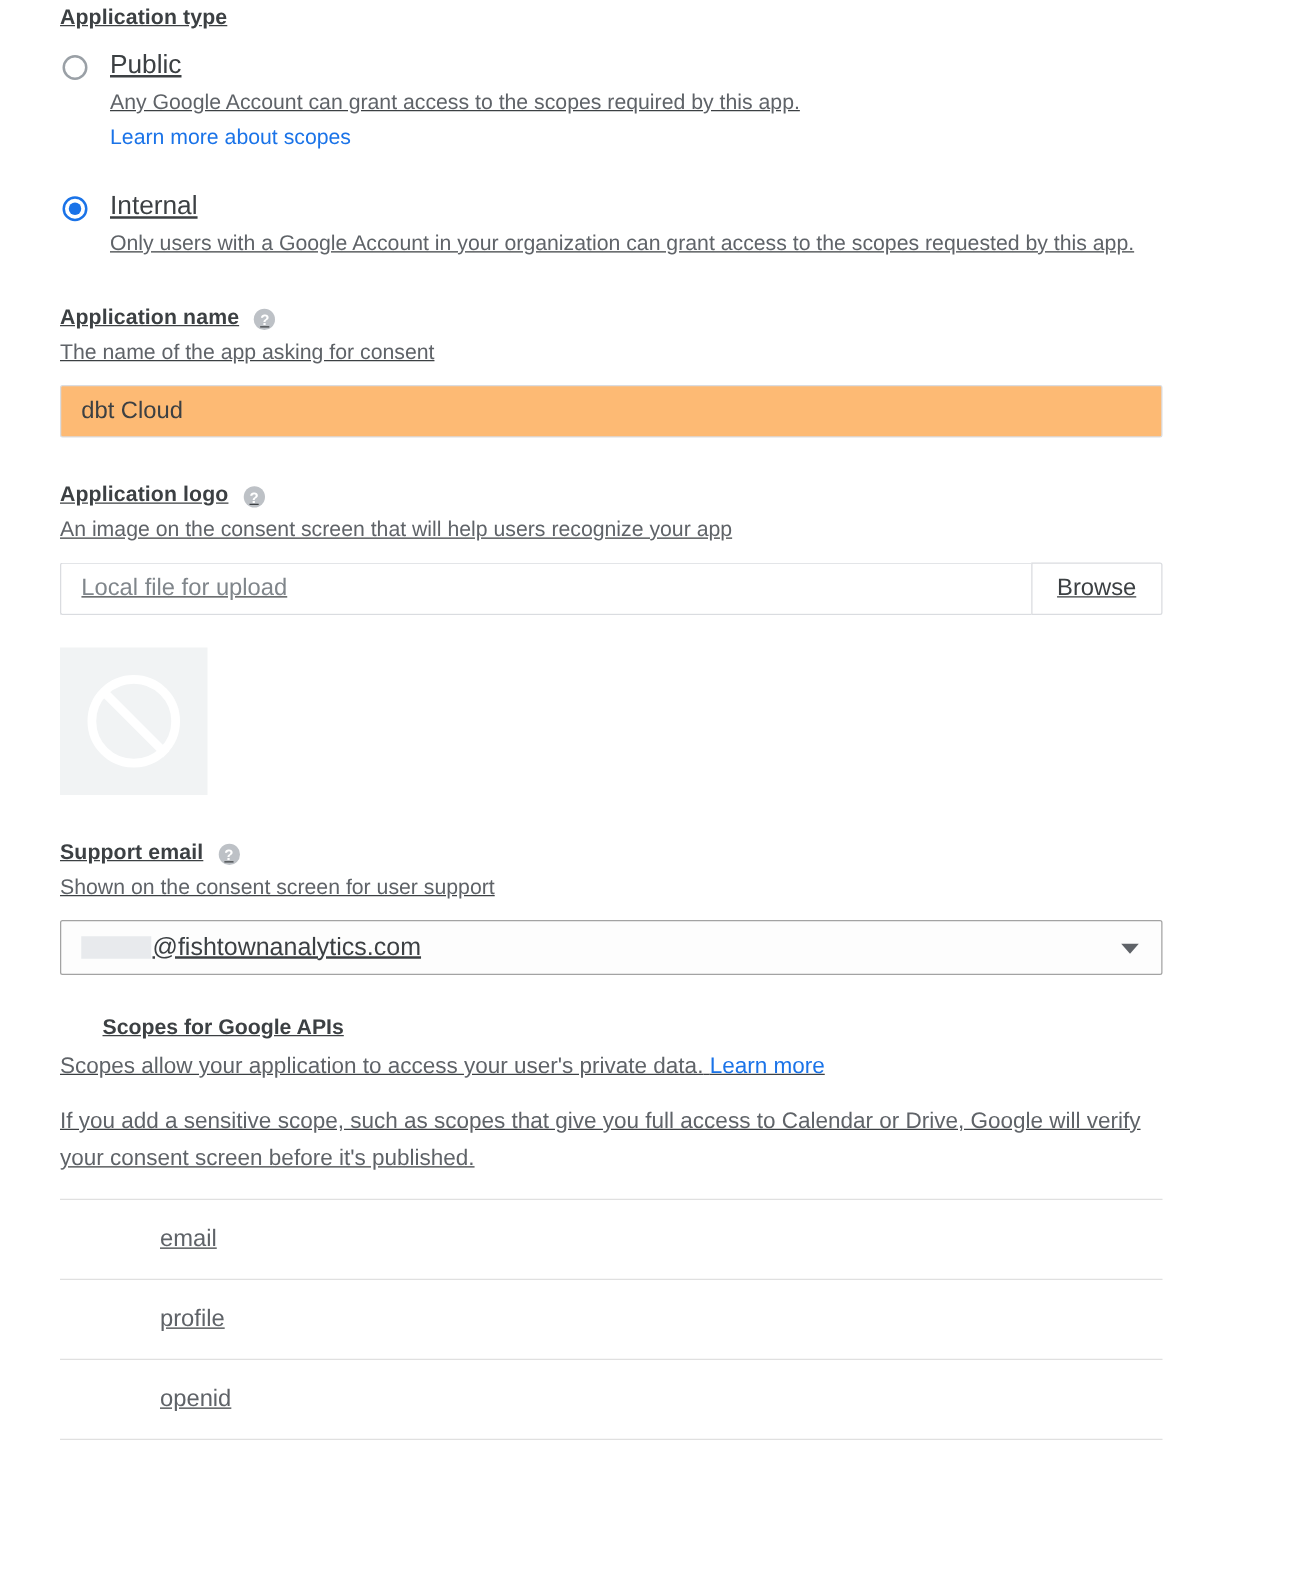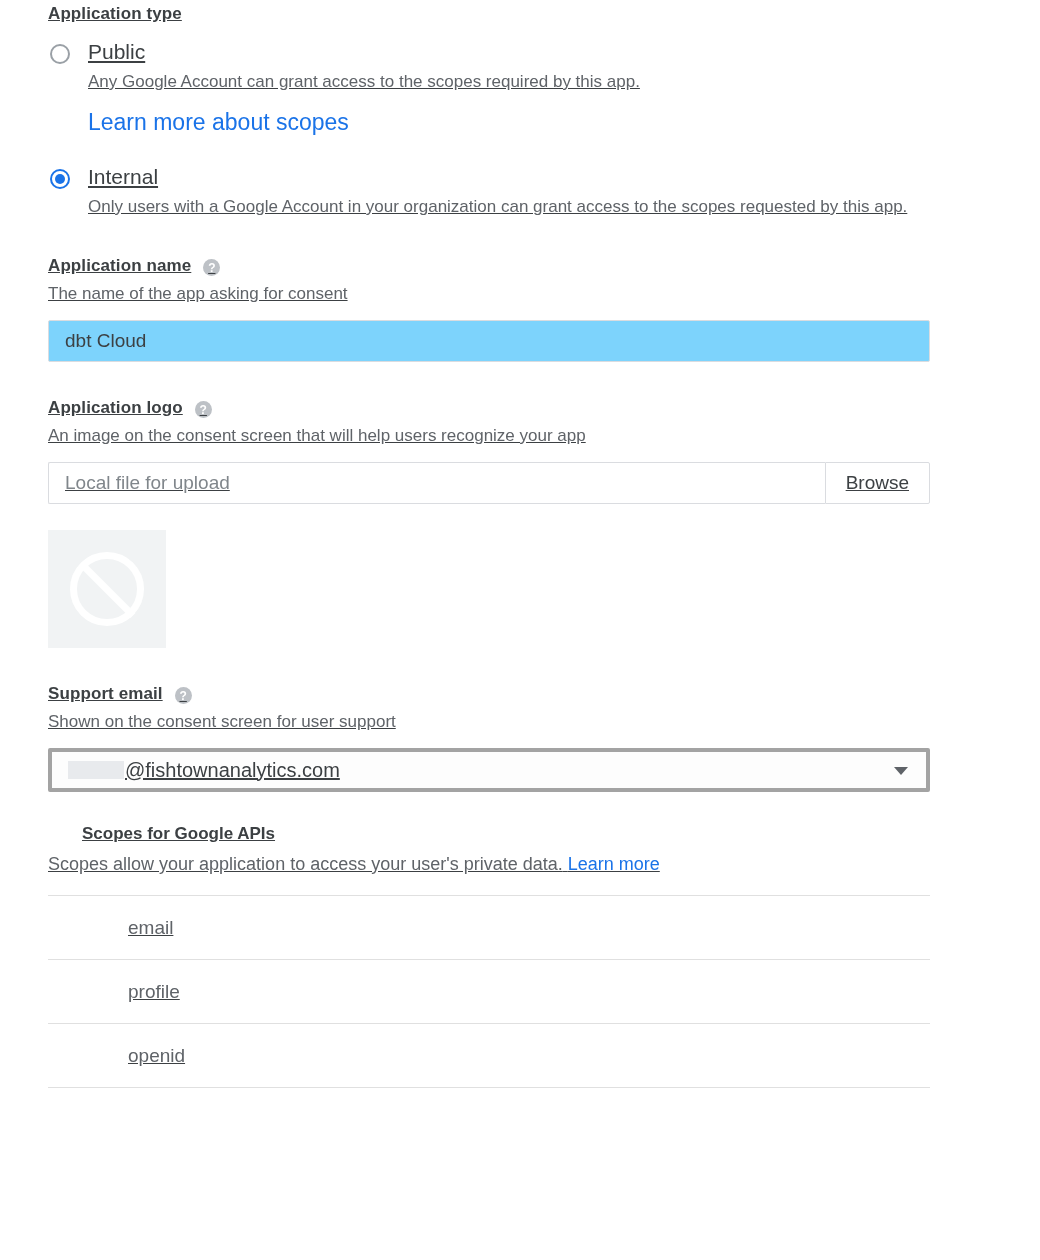--- a/index.html
+++ b/index.html
@@ -79,24 +79,24 @@
     line-height: 28px;
     margin-bottom: 3px;
   }
   .radio-desc {
     font-size: 17px;
     color: #5f6368;
     line-height: 26px;
     max-width: 840px;
   }
   .radio-link {
-    font-size: 23px;
+    font-size: 17px;
     line-height: 26px;
     display: inline-block;
-    margin-top: 14px;
+    margin-top: 2px;
   }
   .gap-block { height: 26px; }
 
   
   .field-block { margin-top: 36px; }
   .field-head {
     display: flex;
     align-items: flex-end;
   }
   .help-icon {
@@ -126,21 +126,21 @@
     width: 882px;
     height: 42px;
     border: 1px solid #dadce0;
     border-radius: 2px;
     padding: 0 16px;
     font-size: 19px;
     color: #3c4043;
     font-family: "Liberation Sans", sans-serif;
     outline: none;
     margin-top: 14px;
-    background: #7dd3fc;
+    background: #fdba74;
   }
   .text-input::placeholder { color: #80868b; }
 
   .upload-row {
     display: flex;
     width: 882px;
     margin-top: 14px;
   }
   .upload-input {
     box-sizing: border-box;
@@ -203,21 +203,21 @@
     transform: rotate(-45deg);
     transform-origin: 50% 50%;
   }
 
   
   .select-wrap {
     position: relative;
     width: 882px;
     height: 44px;
     margin-top: 14px;
-    border: 4px solid #a3a3a3;
+    border: 1px solid #a3a3a3;
     border-radius: 2px;
     background: #fdfdfd;
     box-sizing: border-box;
     cursor: pointer;
   }
   .select-value {
     display: flex;
     align-items: center;
     height: 100%;
     padding-left: 16px;
@@ -354,20 +354,21 @@
         <span class="select-arrow"></span>
       </div>
     </div>
 
     <div class="scopes-block">
       <div class="scopes-title">Scopes for Google APIs</div>
       <div class="scopes-desc">
         <span>Scopes allow your application to access your user's private data.</span>
         <a class="link">Learn more</a>
       </div>
+      <div class="scopes-note">If you add a sensitive scope, such as scopes that give you full access to Calendar or Drive, Google will verify your consent screen before it's published.</div>
 
       <div class="scope-table">
         <div class="scope-row">
           <div class="scope-name">email</div>
         </div>
         <div class="scope-row">
           <div class="scope-name">profile</div>
         </div>
         <div class="scope-row">
           <div class="scope-name">openid</div>

